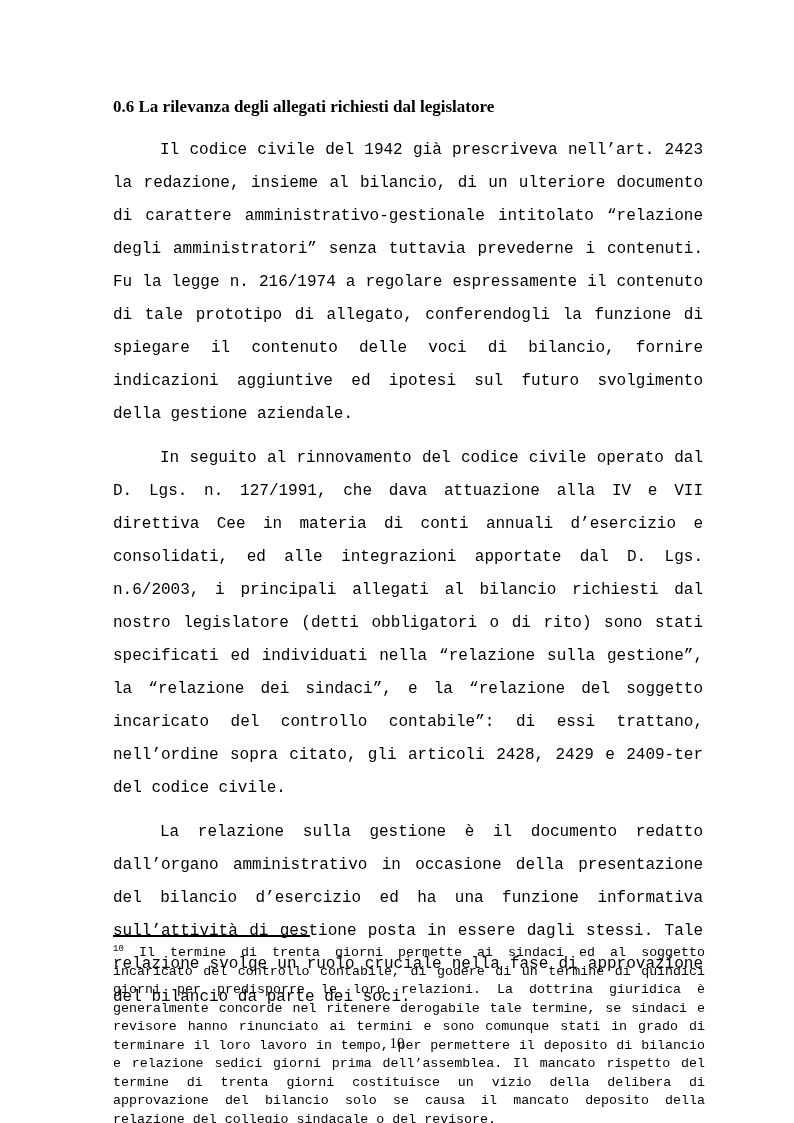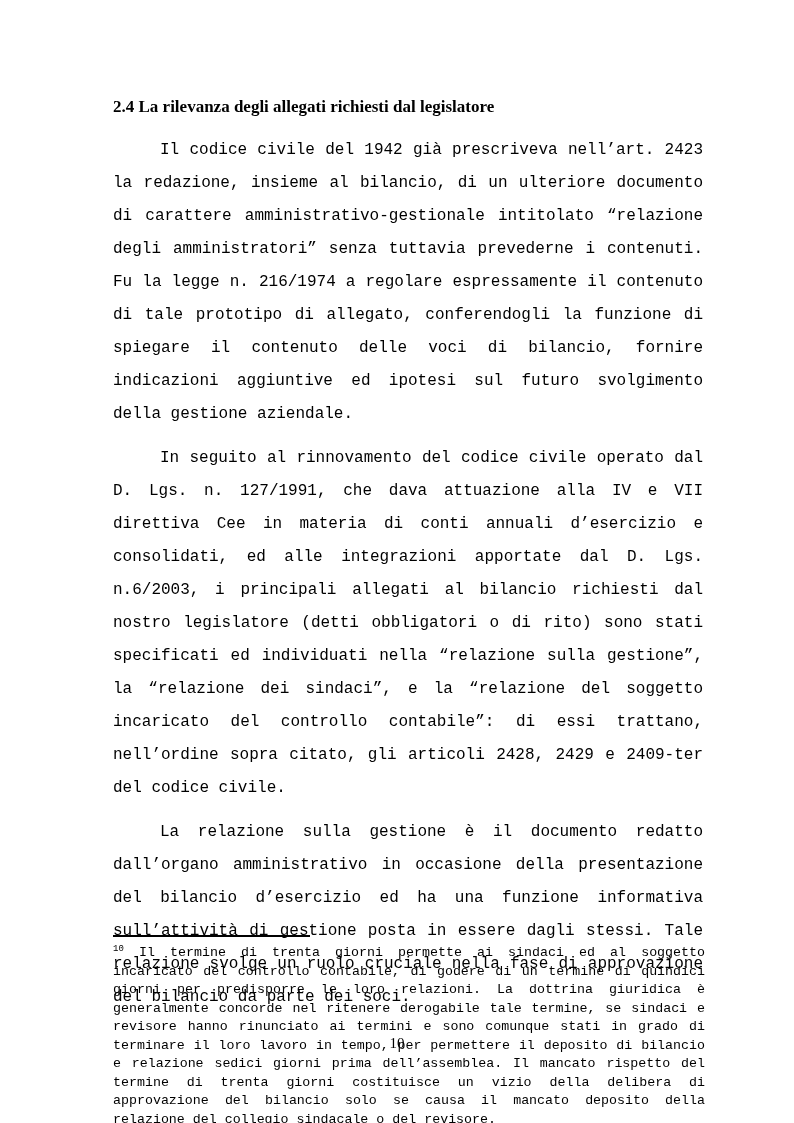--- a/index.html
+++ b/index.html
@@ -73,21 +73,21 @@
     line-height: 18px;
   }
 </style>
 </head>
 <body>
 
 <div class="page">
 
   <div class="content">
 
-    <h1 class="section-heading">2.4 La rilevanza degli allegati richiesti dal legislatore</h1>
+    <h1 class="section-heading">0.6 La rilevanza degli allegati richiesti dal legislatore</h1>
 
     <p class="body-par">Il codice civile del 1942 già prescriveva nell’art. 2423 la redazione, insieme al bilancio, di un ulteriore documento di carattere amministrativo-gestionale intitolato “relazione degli amministratori” senza tuttavia prevederne i contenuti.  Fu la legge n. 216/1974 a regolare espressamente il contenuto di tale prototipo di allegato, conferendogli la funzione di spiegare il contenuto delle voci di bilancio, fornire indicazioni aggiuntive ed ipotesi sul futuro svolgimento della gestione aziendale.</p>
 
     <p class="body-par">In seguito al rinnovamento del codice civile operato dal D. Lgs. n. 127/1991, che dava attuazione alla IV e VII direttiva Cee in materia di conti annuali d’esercizio e consolidati, ed alle integrazioni apportate dal D. Lgs. n.6/2003, i principali allegati al bilancio richiesti dal nostro legislatore (detti obbligatori o di rito) sono stati specificati ed individuati nella “relazione sulla gestione”, la “relazione dei sindaci”, e la “relazione del soggetto incaricato del controllo contabile”: di essi trattano, nell’ordine sopra citato, gli articoli 2428, 2429 e 2409-ter del codice civile.</p>
 
     <p class="body-par">La relazione sulla gestione è il documento redatto dall’organo amministrativo in occasione della presentazione del bilancio d’esercizio ed ha una funzione informativa sull’attività di gestione posta in essere dagli stessi. Tale relazione svolge un ruolo cruciale nella fase di approvazione del bilancio da parte dei soci.</p>
 
 
   </div>
 

